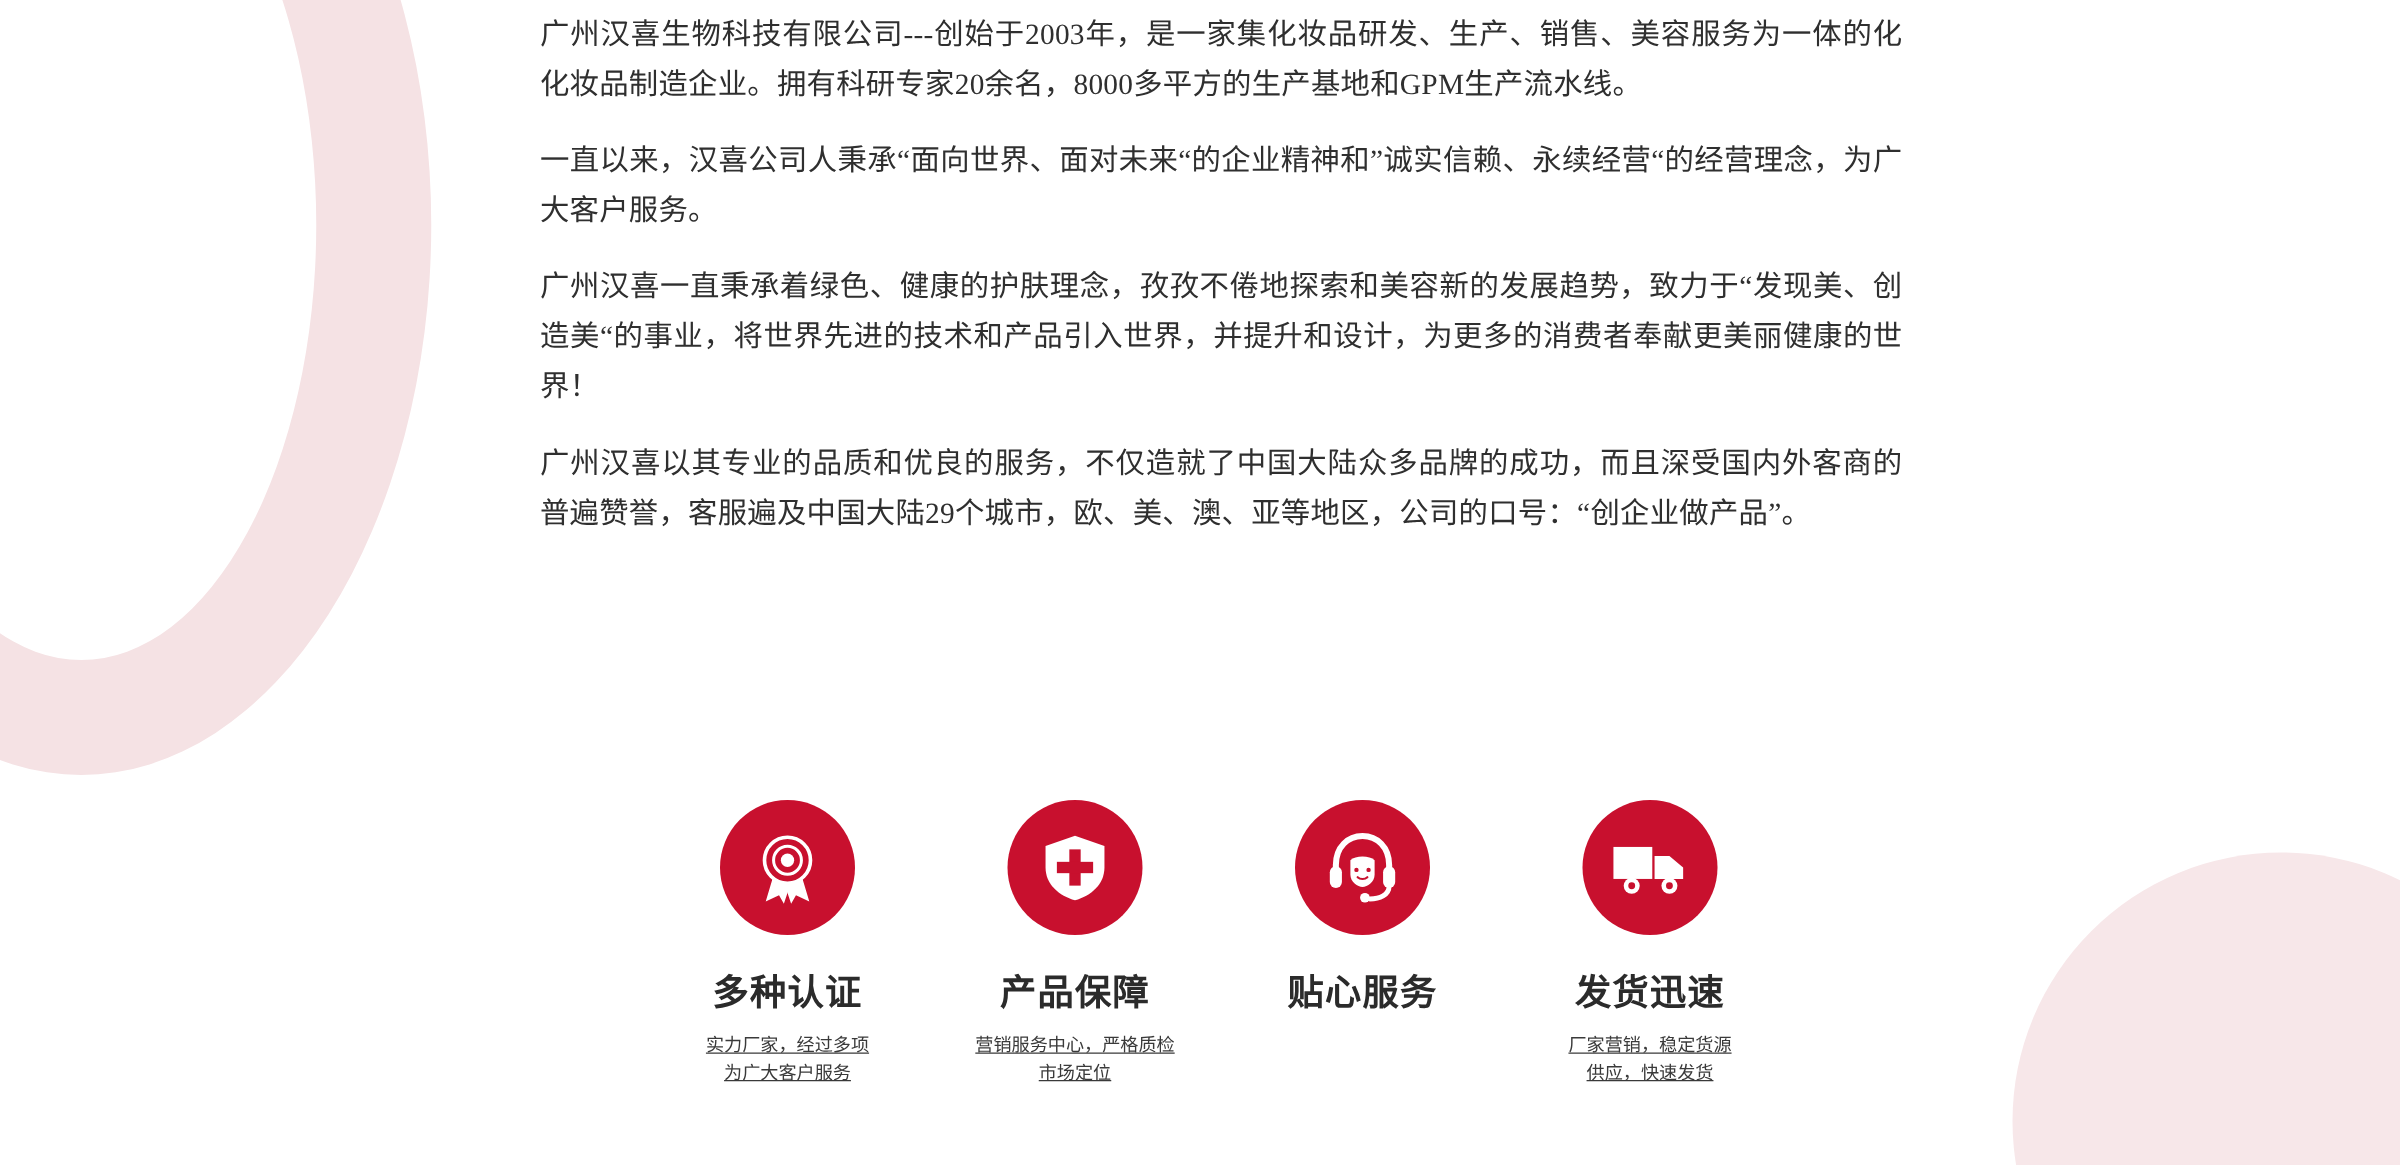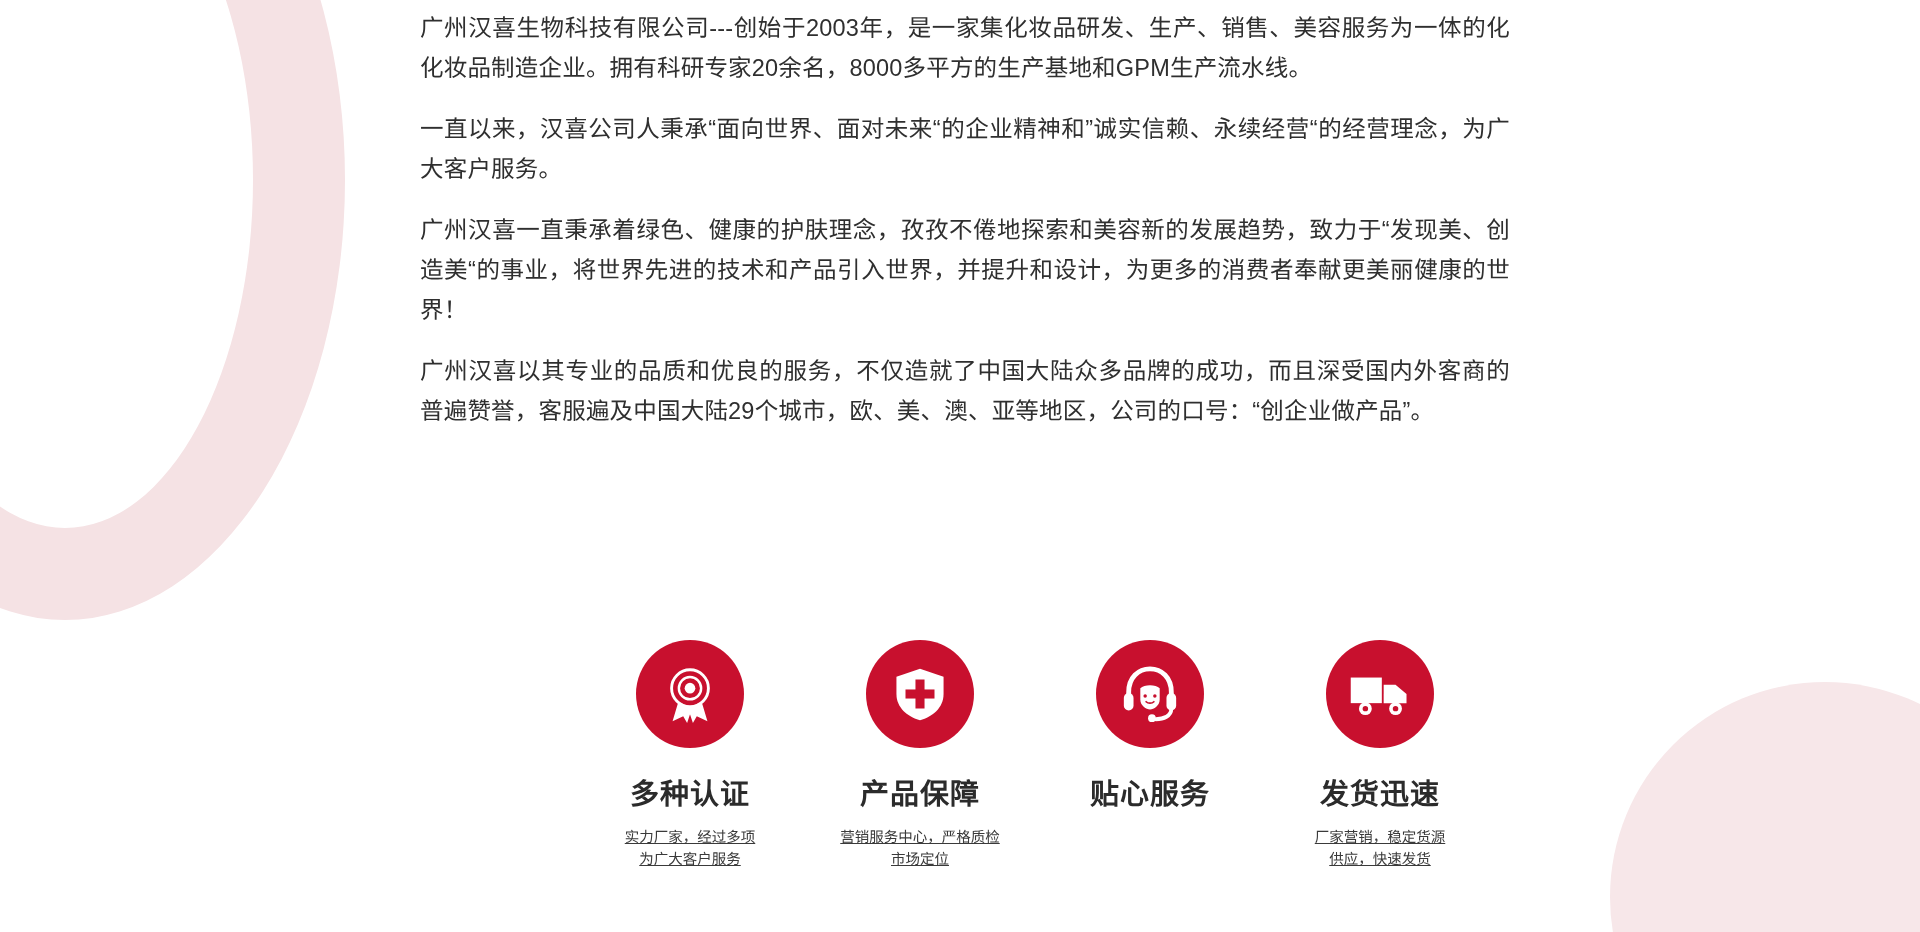--- a/index.html
+++ b/index.html
@@ -34,44 +34,45 @@
     bottom: -180px;
     width: 430px;
     height: 430px;
     border-radius: 50%;
     background: #f7e7e9;
     pointer-events: none;
   }
 
   .content {
     position: absolute;
-    left: 420px;
+    left: 432px;
     top: 0px;
     width: 1090px;
+    font-family: Liberation Serif, serif;
   }
 
   .para {
     font-size: 23.5px;
     line-height: 40px;
     letter-spacing: 0.2px;
     margin: 0 0 21px 0;
     color: #2f2f2f;
     text-align: justify;
     text-justify: inter-ideograph;
   }
   .para:first-child { padding-top: 8px; }
 
   
   .features {
     position: absolute;
     left: 455px;
     top: 640px;
     width: 1040px;
     display: flex;
-    justify-content: flex-end;
+    justify-content: center;
   }
   .feature {
     width: 230px;
     text-align: center;
   }
   .circle {
     width: 108px;
     height: 108px;
     border-radius: 50%;
     background: #c8102e;

